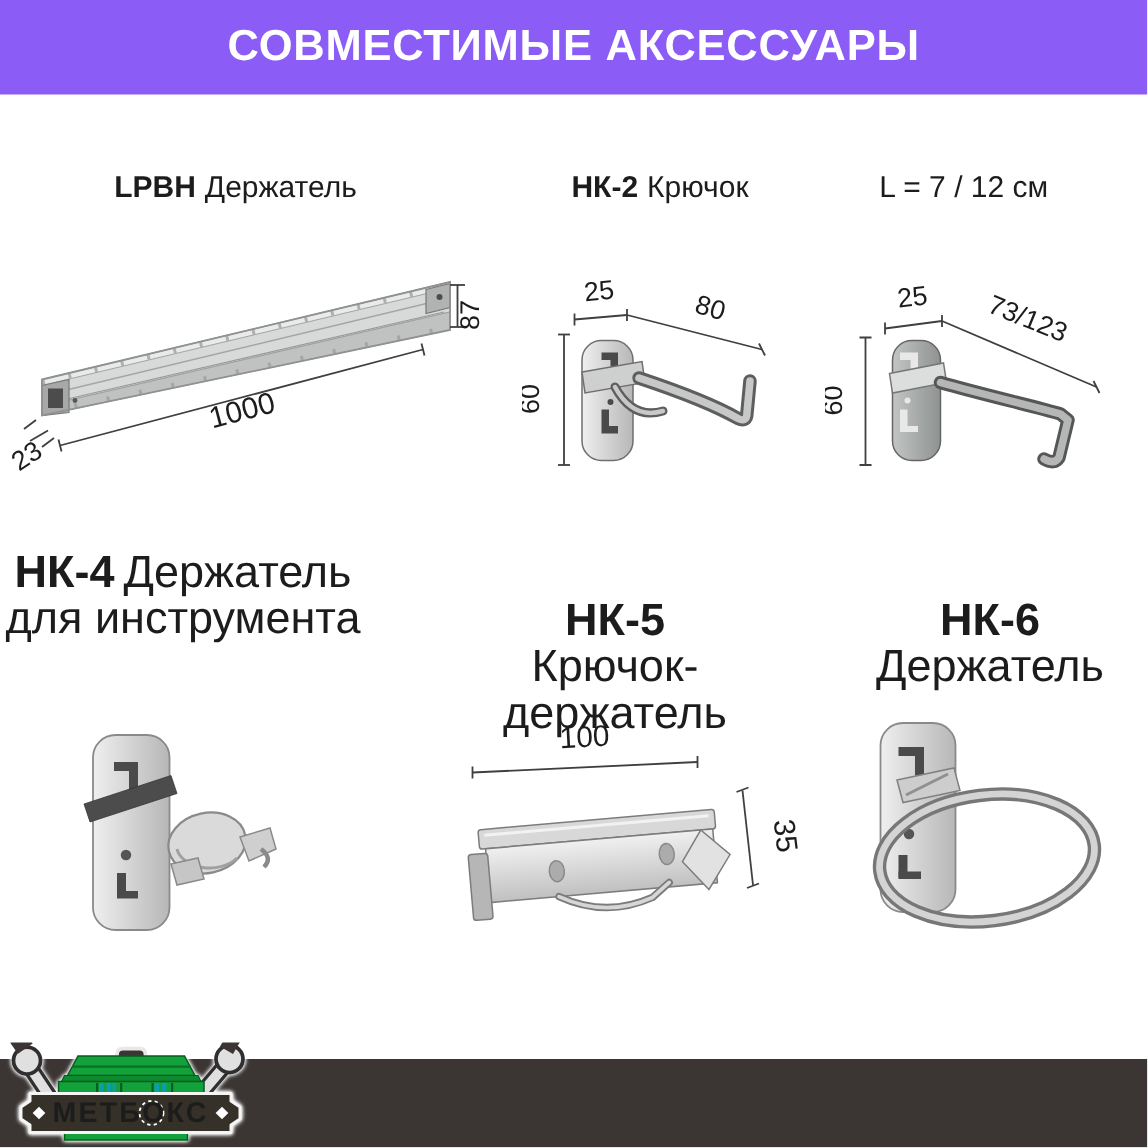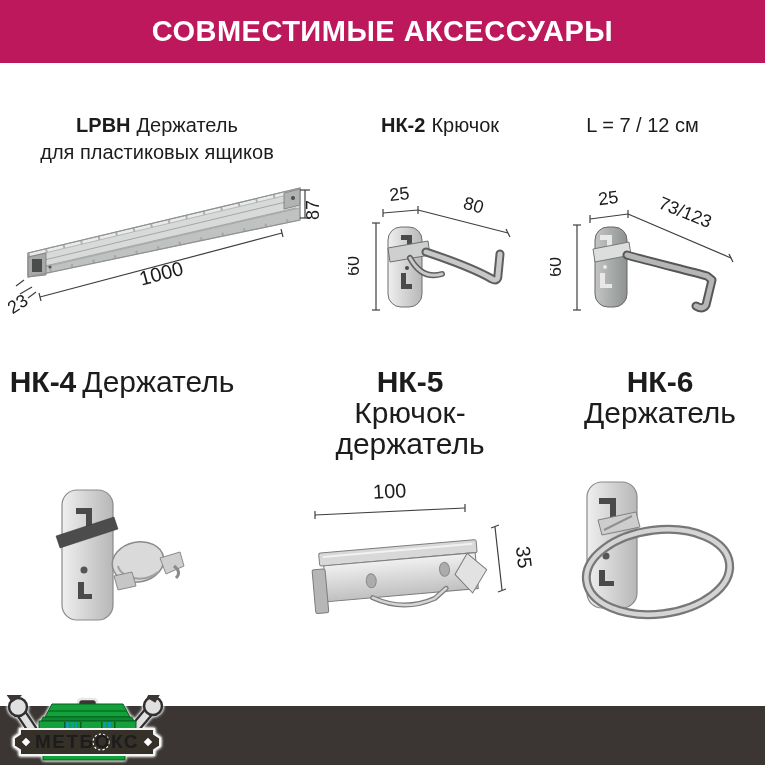--- a/index.html
+++ b/index.html
@@ -1,58 +1,58 @@
 <!DOCTYPE html>
 <html><head>
 <meta charset="utf-8">
 <style>
   html,body{margin:0;padding:0;background:#fff;}
   .page{position:relative;width:765px;height:765px;background:#ffffff;overflow:hidden;
         font-family:"Liberation Sans",sans-serif;color:#1c1c1c;}
-  .header{position:absolute;left:0;top:0;width:765px;height:63px;background:#be185d;
+  .header{position:absolute;left:0;top:0;width:765px;height:63px;background:#8b5cf6;
           display:flex;align-items:center;justify-content:center;}
   .header h1{margin:0;color:#ffffff;font-size:29px;font-weight:bold;letter-spacing:.5px;}
   .footer-bar{position:absolute;left:0;top:706px;width:765px;height:59px;background:#3b3533;}
   .title{position:absolute;text-align:center;}
   .t1{font-size:20px;line-height:27px;}
   .t2{font-size:30px;line-height:31px;}
   .code{font-weight:bold;margin-right:6px;}
-  .codeline{font-weight:bold;}
+  .codeline{font-weight:bold;margin-top:32px;}
   .drawing{position:absolute;}
   svg text{font-family:"Liberation Sans",sans-serif;fill:#1c1c1c;}
   .dim{font-size:18px;}
   .dim-l{font-size:20px;}
   .dimline{stroke:#3f3f3f;stroke-width:1.2;fill:none;}
   .logo{position:absolute;left:6px;top:695px;width:162px;height:70px;
         filter:drop-shadow(0 0 1.5px #ffffff) drop-shadow(0 0 1px #ffffff);}
 </style>
 </head>
 <body>
 
 <div class="page">
 
   <div class="header">
     <h1>СОВМЕСТИМЫЕ АКСЕССУАРЫ</h1>
   </div>
 
   <div class="title t1" style="left:7px;top:112px;width:300px">
     <div><span class="code">LPBH</span><span>Держатель</span></div>
-    <div>для пластиковых ящиков</div>
   </div>
 
   <div class="title t1" style="left:330px;top:112px;width:220px">
     <div><span class="code">НК-2</span><span>Крючок</span></div>
   </div>
 
   <div class="title t1" style="left:520px;top:112px;width:245px">
     <div>L = 7 / 12 см</div>
   </div>
 
   <div class="title t2" style="left:2px;top:366px;width:240px">
     <div><span class="code">НК-4</span><span>Держатель</span></div>
+    <div>для инструмента</div>
   </div>
 
   <div class="title t2" style="left:285px;top:366px;width:250px">
     <div class="codeline">НК-5</div>
     <div>Крючок-держатель</div>
   </div>
 
   <div class="title t2" style="left:555px;top:366px;width:210px">
     <div class="codeline">НК-6</div>
     <div>Держатель</div>

